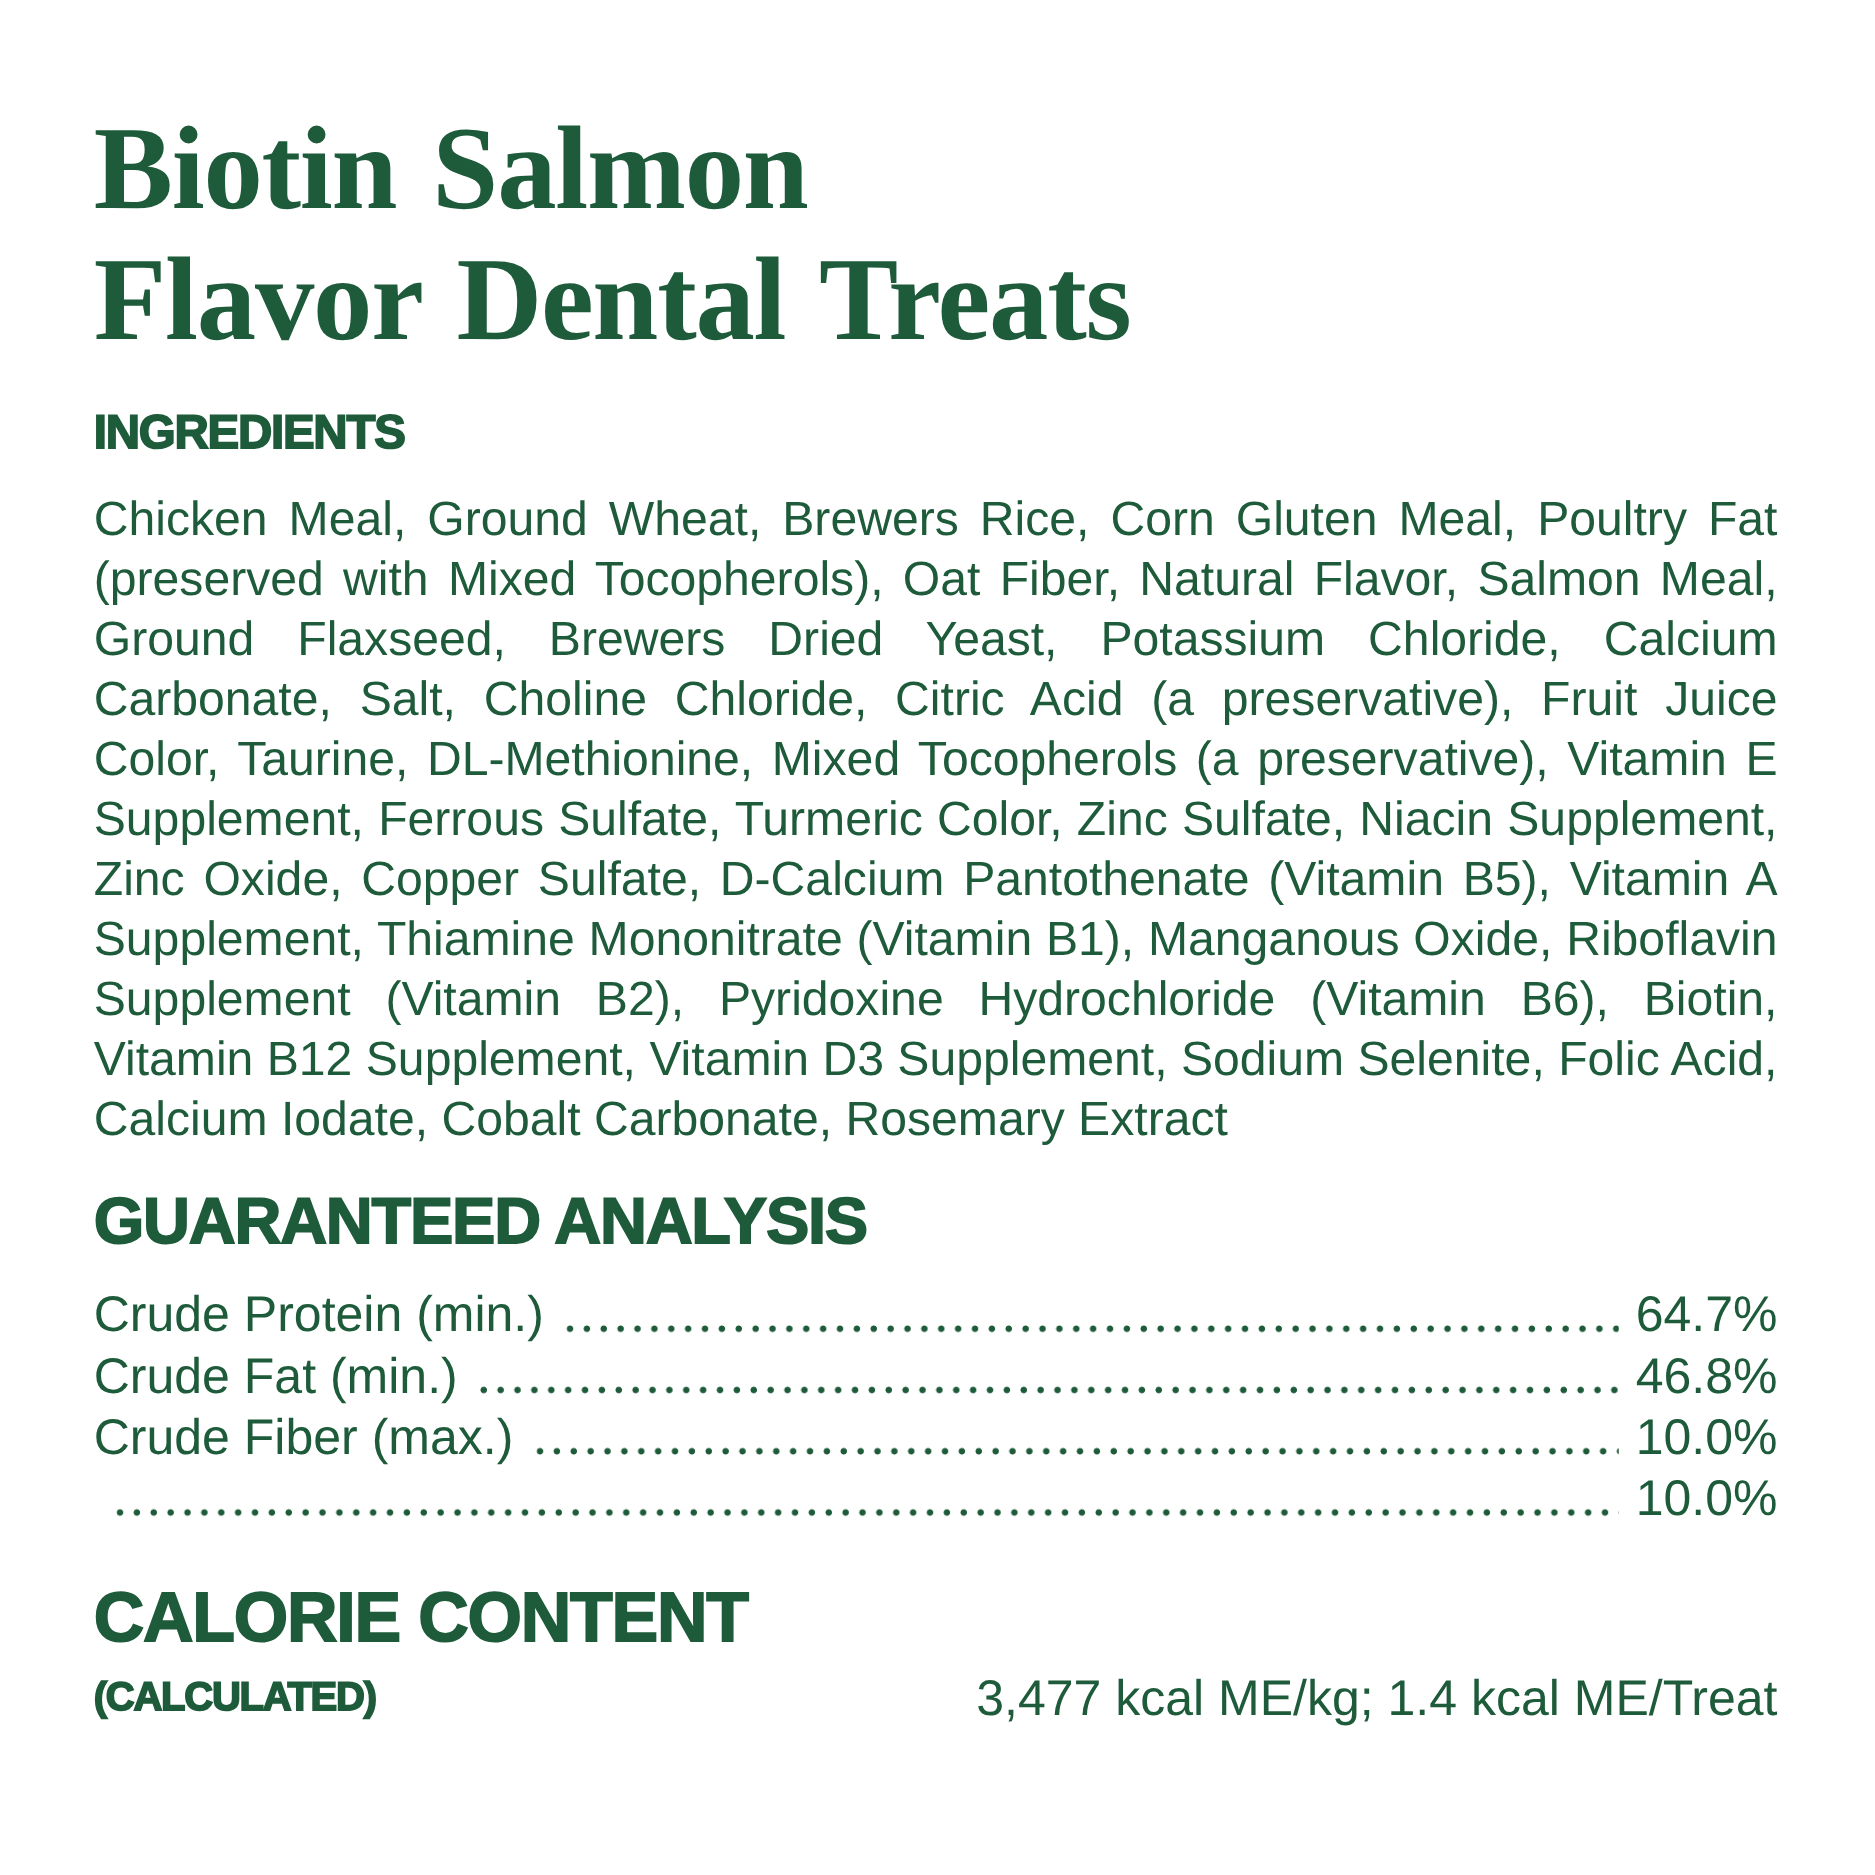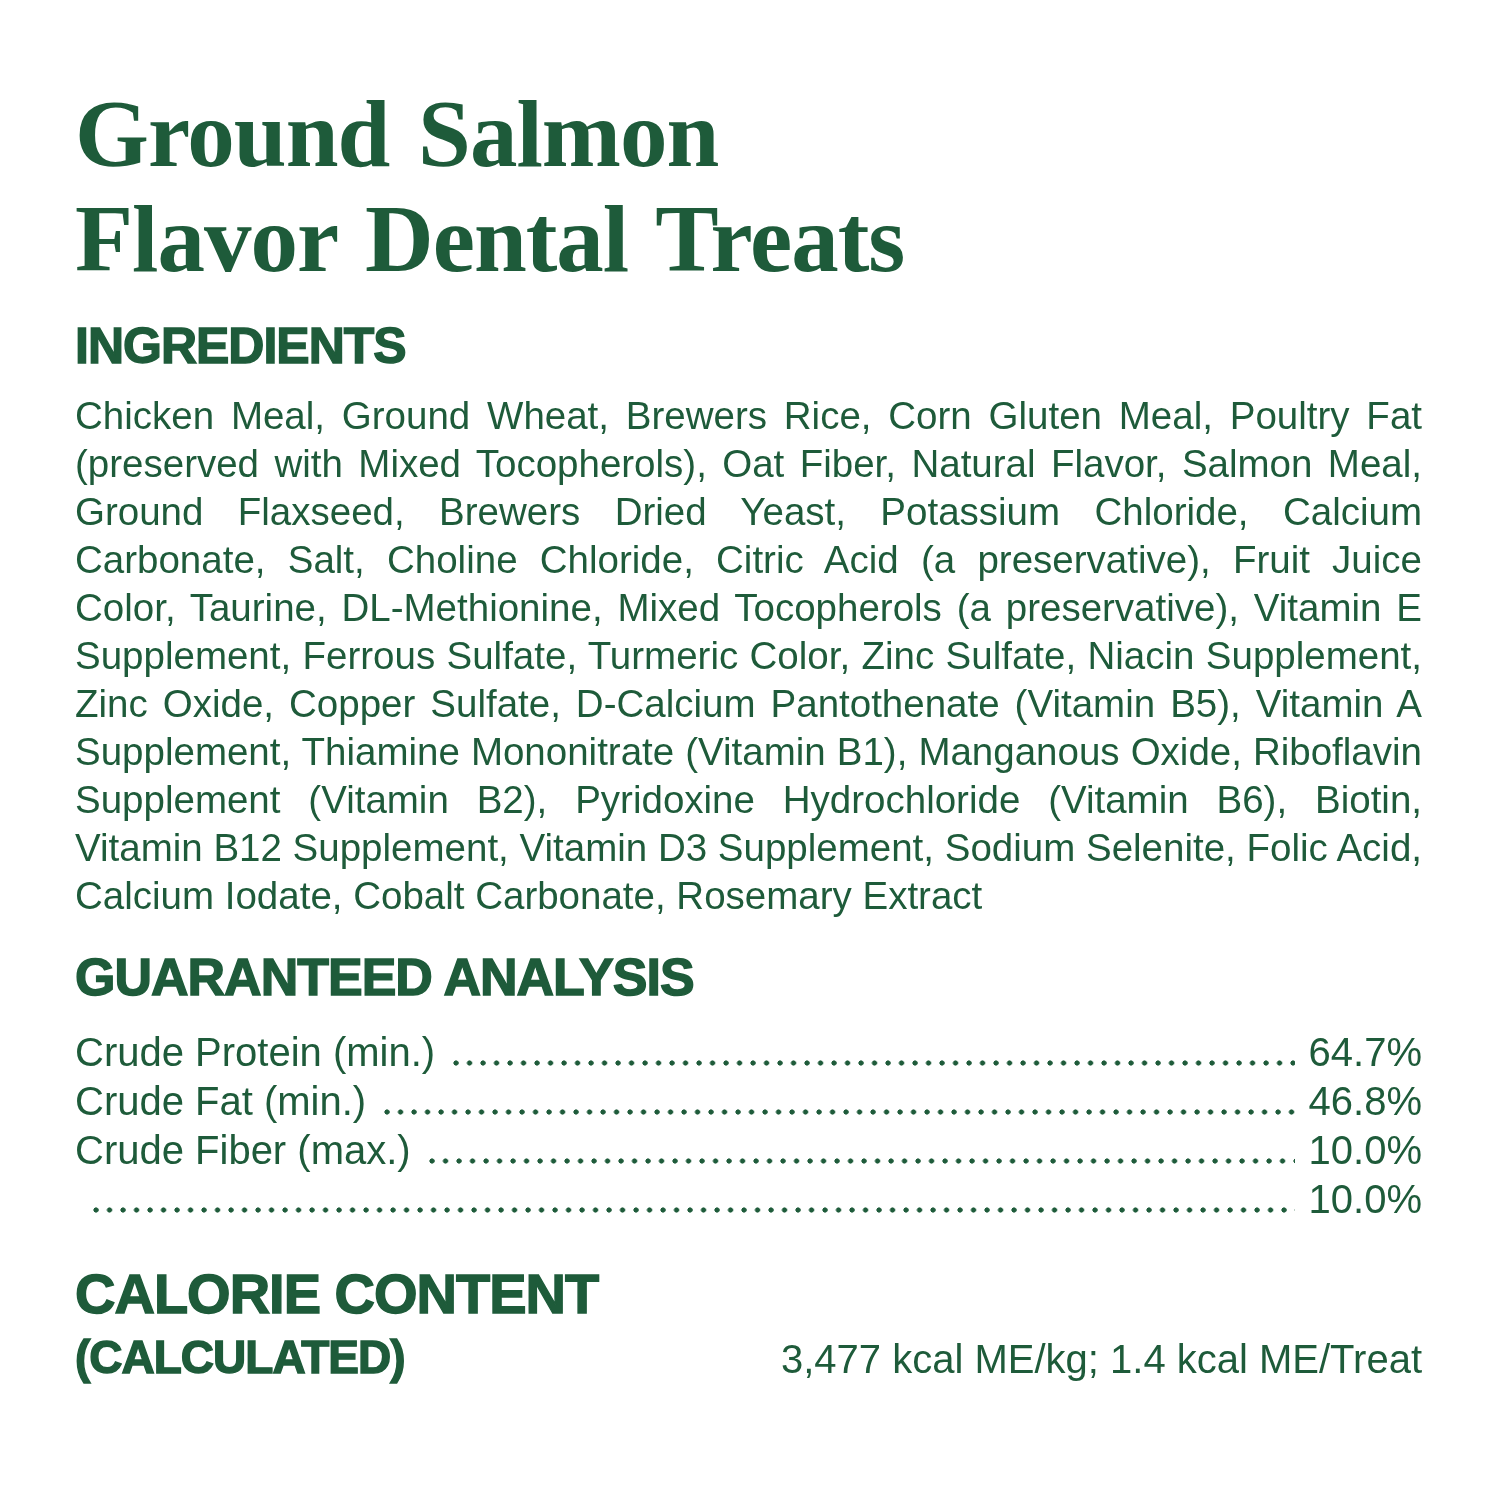--- a/index.html
+++ b/index.html
@@ -25,21 +25,21 @@
     letter-spacing:-1px;
     word-spacing:6px;
   }
   .section-heading{
     font-weight:700;
     letter-spacing:-1px;
     -webkit-text-stroke:1.4px var(--green);
   }
   .ingredients-heading{
     margin-top:28px;
-    font-size:50px;
+    font-size:38px;
     line-height:52px;
   }
   .ingredients-text{
     margin-top:20px;
     font-size:38.5px;
     line-height:48px;
     text-align:justify;
     text-justify:inter-word;
   }
   .analysis-heading{
@@ -70,37 +70,37 @@
     margin-top:40px;
     display:flex;
     align-items:flex-end;
     justify-content:space-between;
   }
   .calorie-heading{
     font-size:56px;
     line-height:60px;
   }
   .calorie-subheading{
-    font-size:46px;
+    font-size:32px;
     line-height:50px;
     margin-top:8px;
   }
   .calorie-value{
     font-size:40px;
     white-space:nowrap;
     margin-left:37px;
   }
 </style>
 </head>
 <body style="background: rgb(255, 255, 255);">
 
 <div class="label-panel">
 
   <div class="product-title">
-    <div>Ground Salmon</div>
+    <div>Biotin Salmon</div>
     <div>Flavor Dental Treats</div>
   </div>
 
   <div class="section-heading ingredients-heading">INGREDIENTS</div>
 
   <div class="ingredients-text">Chicken Meal, Ground Wheat, Brewers Rice, Corn Gluten Meal, Poultry Fat (preserved with Mixed Tocopherols), Oat Fiber, Natural Flavor, Salmon Meal, Ground Flaxseed, Brewers Dried Yeast, Potassium Chloride, Calcium Carbonate, Salt, Choline Chloride, Citric Acid (a preservative), Fruit Juice Color, Taurine, DL-Methionine, Mixed Tocopherols (a preservative), Vitamin E Supplement, Ferrous Sulfate, Turmeric Color, Zinc Sulfate, Niacin Supplement, Zinc Oxide, Copper Sulfate, D-Calcium Pantothenate (Vitamin B5), Vitamin A Supplement, Thiamine Mononitrate (Vitamin B1), Manganous Oxide, Riboflavin Supplement (Vitamin B2), Pyridoxine Hydrochloride (Vitamin B6), Biotin, Vitamin B12 Supplement, Vitamin D3 Supplement, Sodium Selenite, Folic Acid, Calcium Iodate, Cobalt Carbonate, Rosemary Extract</div>
 
   <div class="section-heading analysis-heading">GUARANTEED ANALYSIS</div>
 
   <div class="analysis-table">

